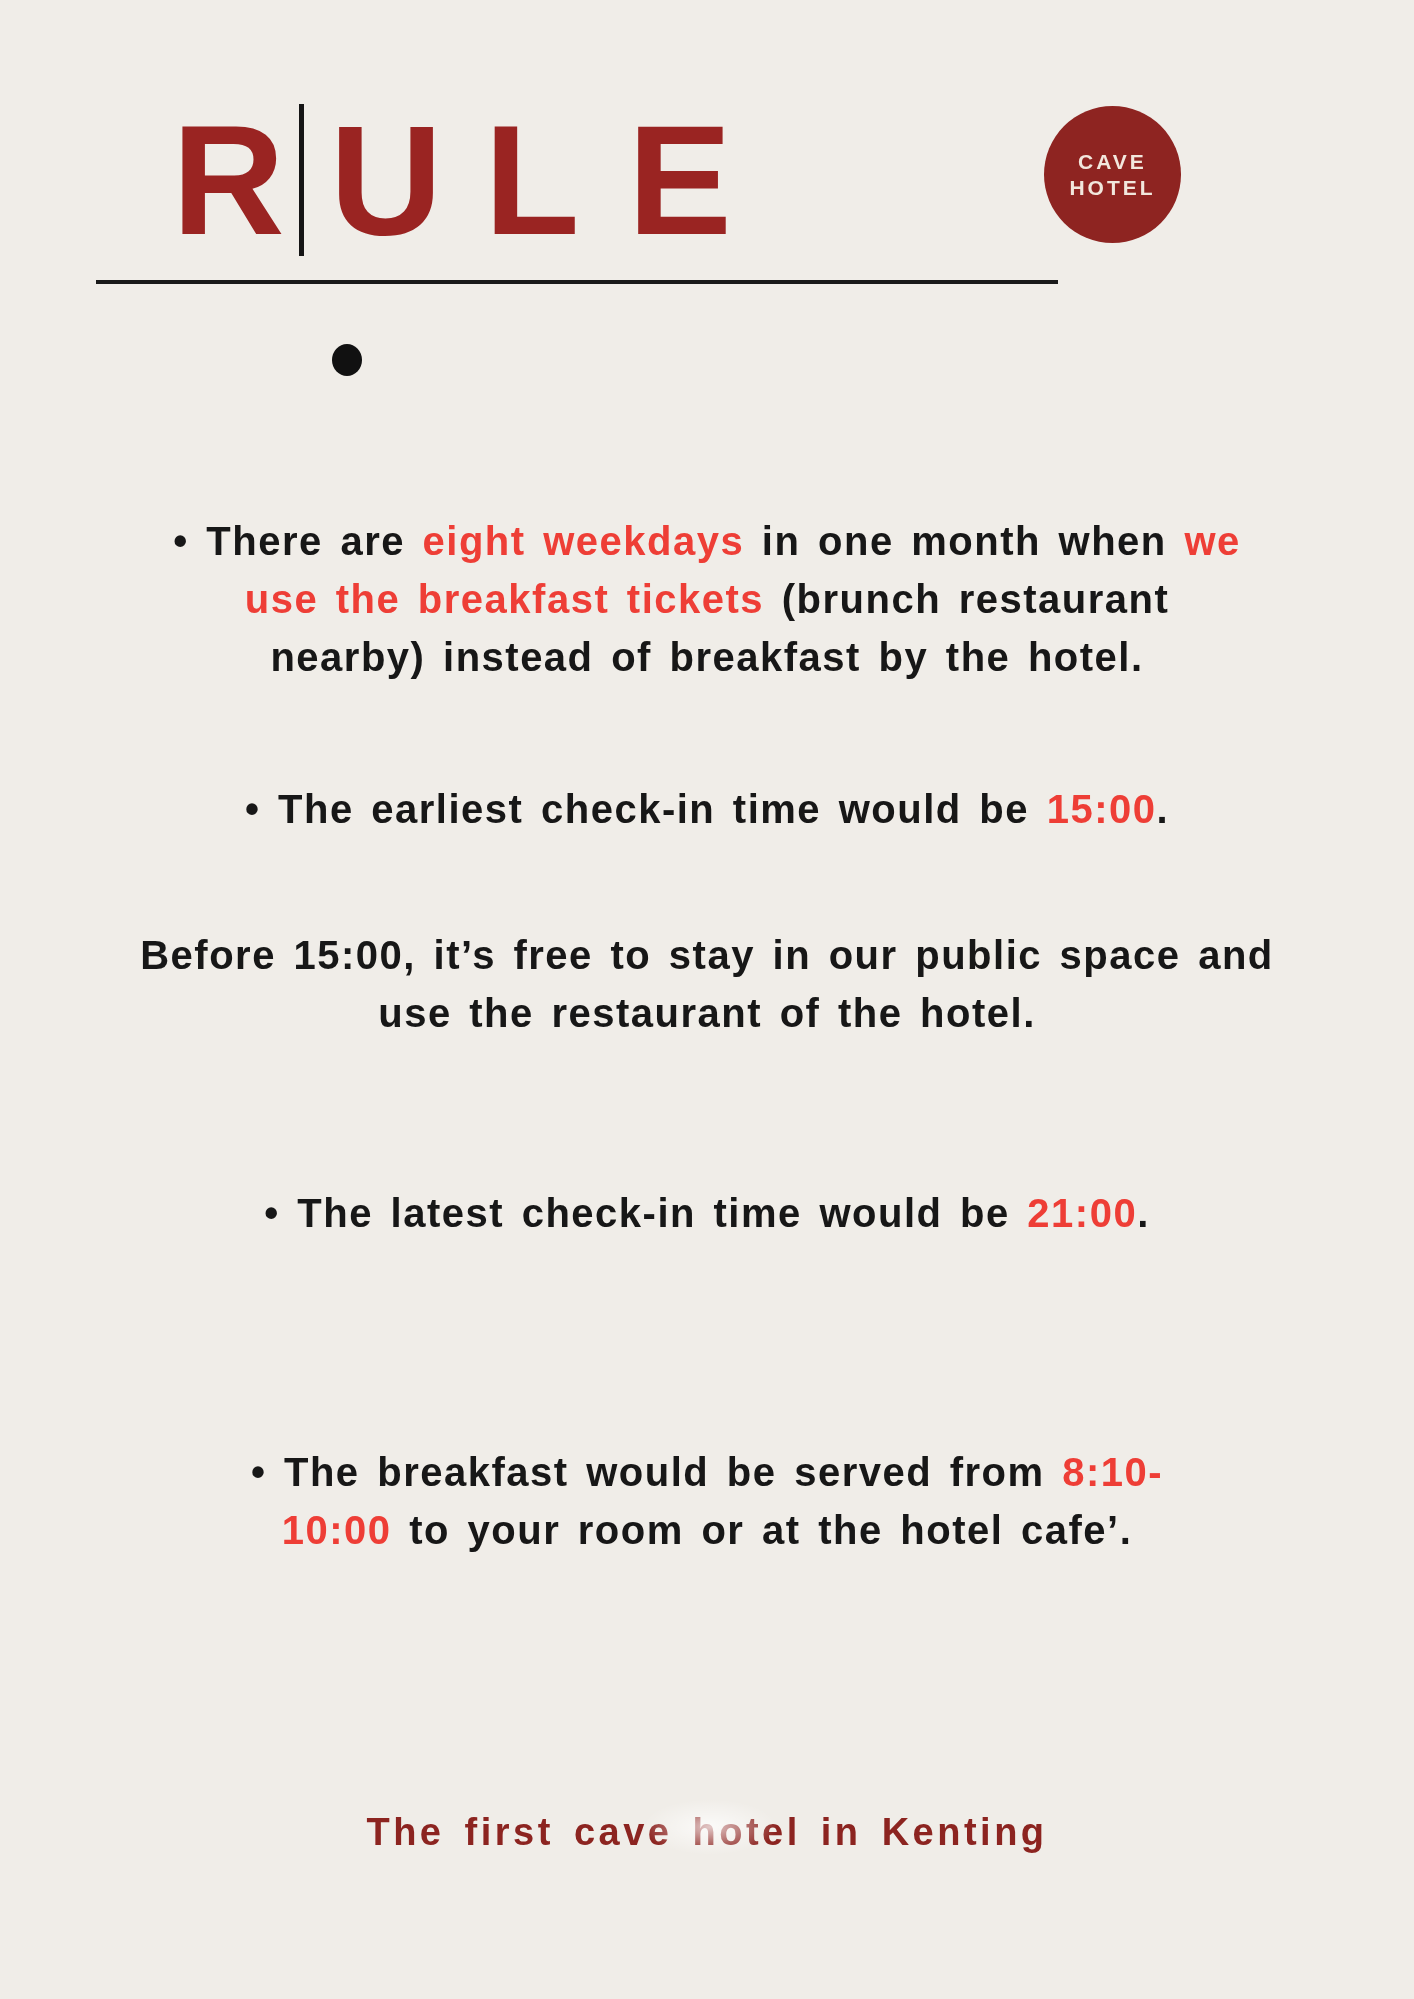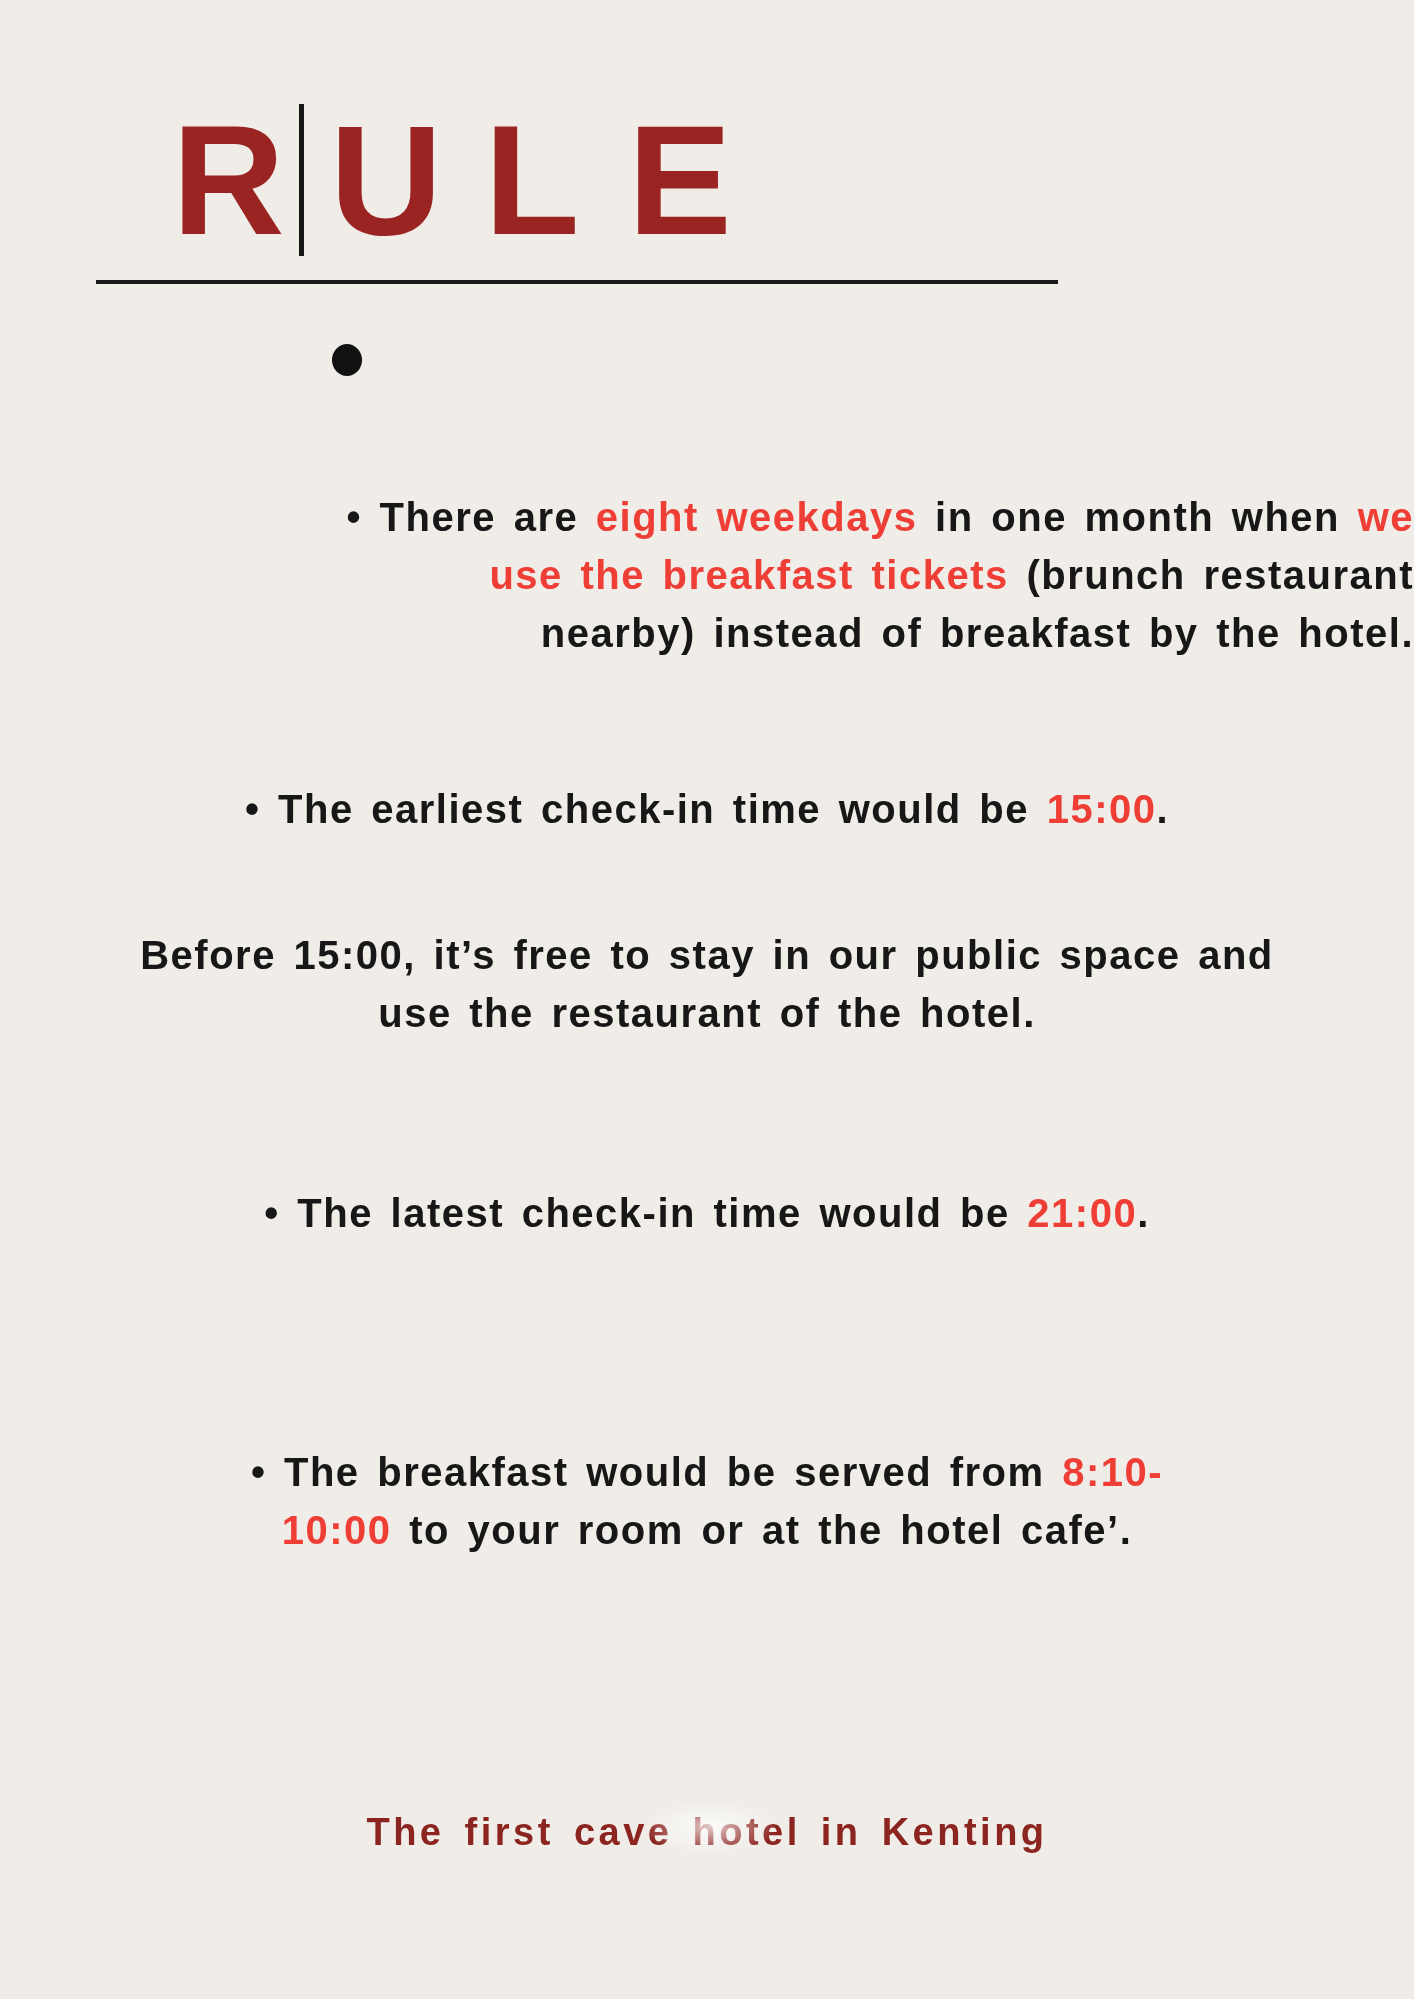--- a/index.html
+++ b/index.html
@@ -108,21 +108,21 @@
     text-align:center;
     font-size:40px;
     font-weight:700;
     color:var(--text-black);
     letter-spacing:1.5px;
     word-spacing:5px;
     line-height:58px;
     white-space:nowrap;
   }
   .para .em{color:var(--accent-red);}
-  .p-rule1{top:488px;text-align:right;}
+  .p-rule1{top:512px;}
   .p-rule2{top:780px;}
   .p-note{top:926px;}
   .p-rule3{top:1184px;}
   .p-rule4{top:1443px;}
   
   .footer-text{
     position:absolute;
     left:0;
     top:1803px;
     width:1414px;
@@ -152,20 +152,24 @@
 <div class="poster">
 
   <div class="title-row">
     <span class="title-letter l-r">R</span>
     <span class="title-divider"></span>
     <span class="title-letter l-u">U</span>
     <span class="title-letter l-l">L</span>
     <span class="title-letter">E</span>
   </div>
 
+  <div class="logo-circle">
+    <span class="logo-line">CAVE</span>
+    <span class="logo-line">HOTEL</span>
+  </div>
 
   <div class="header-rule"></div>
 
   <span class="heading-dot"></span>
 
   <p class="para p-rule1"><span>• There are </span><span class="em">eight weekdays</span><span> in one month when </span><span class="em">we</span><br><span class="em">use the breakfast tickets</span><span> (brunch restaurant</span><br><span>nearby) instead of breakfast by the hotel.</span></p>
   <p class="para p-rule2"><span>• The earliest check-in time would be </span><span class="em">15:00</span><span>.</span></p>
   <p class="para p-note"><span>Before 15:00, it’s free to stay in our public space and</span><br><span>use the restaurant of the hotel.</span></p>
   <p class="para p-rule3"><span>• The latest check-in time would be </span><span class="em">21:00</span><span>.</span></p>
   <p class="para p-rule4"><span>• The breakfast would be served from </span><span class="em">8:10-</span><br><span class="em">10:00</span><span> to your room or at the hotel cafe’.</span></p>

